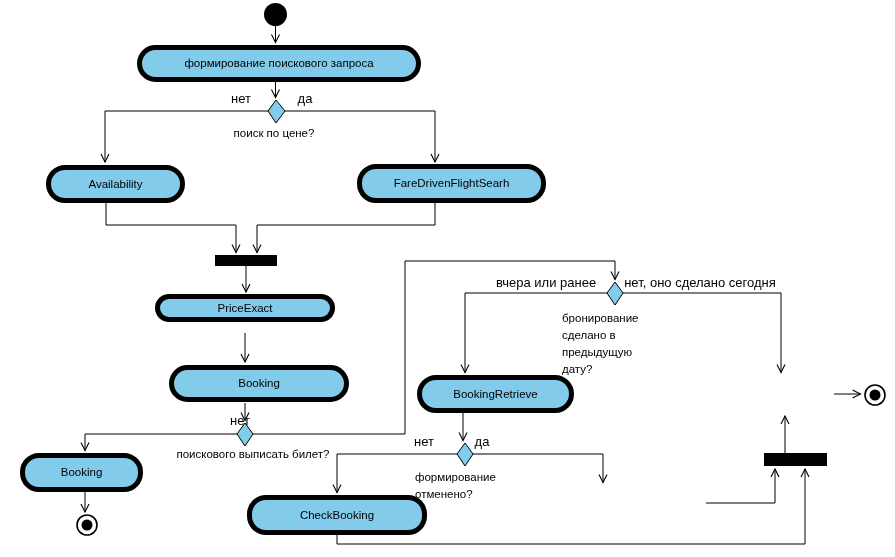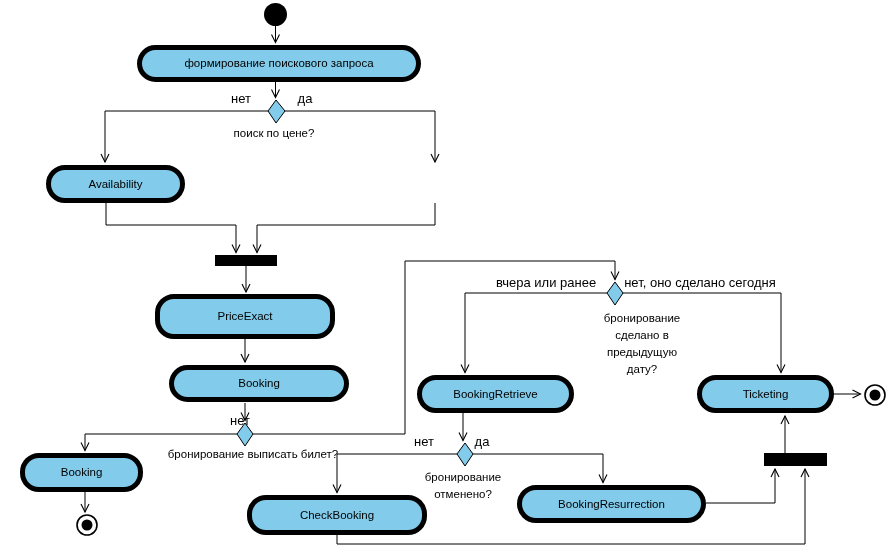--- a/index.html
+++ b/index.html
@@ -18,21 +18,21 @@
     position:absolute;background:#82CBEA;border:5px solid #000000;border-radius:19px;
     display:flex;align-items:center;justify-content:center;
     font-size:11.5px;line-height:13px;box-sizing:border-box;text-align:center;
   }
   .elabel{
     position:absolute;transform:translateX(-50%);font-size:13px;
     white-space:nowrap;line-height:13px;
   }
   .q{
     position:absolute;transform:translateX(-50%);font-size:11.5px;
-    text-align:center;line-height:17px;
+    line-height:17px;
   }
 </style>
 </head>
 <body>
 
 <div class="canvas">
 
   <svg class="edges" viewBox="0 0 895 557" xmlns="http://www.w3.org/2000/svg">
     <defs>
       <marker id="arrow" viewBox="0 0 10 10" refX="9" refY="5" markerWidth="10" markerHeight="10" orient="auto-start-reverse">
@@ -77,50 +77,47 @@
     <circle class="final-outer" cx="875" cy="395" r="10"></circle>
     <circle class="final-inner" cx="875" cy="395" r="5.5"></circle>
   </svg>
 
   <div class="node" style="left:137px;top:45px;width:284px;height:37px">
     <span>формирование поискового запроса</span>
   </div>
   <div class="node" style="left:46px;top:165px;width:139px;height:38px">
     <span>Availability</span>
   </div>
-  <div class="node" style="left:155px;top:294px;width:180px;height:45px">
+  <div class="node" style="left:357px;top:164px;width:189px;height:39px">
+    <span>FareDrivenFlightSearh</span>
+  </div>
+  <div class="node" style="left:155px;top:294px;width:180px;height:28px">
     <span>PriceExact</span>
   </div>
   <div class="node" style="left:169px;top:365px;width:180px;height:37px">
     <span>Booking</span>
   </div>
   <div class="node" style="left:20px;top:453px;width:123px;height:39px">
     <span>Booking</span>
   </div>
   <div class="node" style="left:417px;top:375px;width:157px;height:38px">
     <span>BookingRetrieve</span>
   </div>
   <div class="node" style="left:247px;top:495px;width:180px;height:40px">
     <span>CheckBooking</span>
   </div>
-  <div class="node" style="left:517px;top:485px;width:189px;height:38px">
-    <span>BookingResurrection</span>
-  </div>
-  <div class="node" style="left:697px;top:375px;width:137px;height:38px">
-    <span>Ticketing</span>
-  </div>
 
   <div class="elabel" style="left:241px;top:92px">нет</div>
   <div class="elabel" style="left:305px;top:92px">да</div>
   <div class="q" style="left:274px;top:125px;white-space:nowrap">поиск по цене?</div>
 
   <div class="elabel" style="left:240px;top:414px">нет</div>
-  <div class="q" style="left:253px;top:446px;white-space:nowrap">бронирование выписать билет?</div>
+  <div class="q" style="left:253px;top:446px;white-space:nowrap">поискового выписать билет?</div>
 
   <div class="elabel" style="left:546px;top:276px">вчера или ранее</div>
   <div class="elabel" style="left:700px;top:276px">нет, оно сделано сегодня</div>
-  <div class="q" style="left:642px;top:310px;width:96px">бронирование сделано в предыдущую дату?</div>
+  <div class="q" style="left:610px;top:310px;width:96px">бронирование сделано в предыдущую дату?</div>
 
   <div class="elabel" style="left:424px;top:435px">нет</div>
   <div class="elabel" style="left:482px;top:435px">да</div>
-  <div class="q" style="left:463px;top:469px;width:96px">бронирование отменено?</div>
+  <div class="q" style="left:463px;top:469px;width:96px">формирование отменено?</div>
 
 </div>
 
 </body></html>

